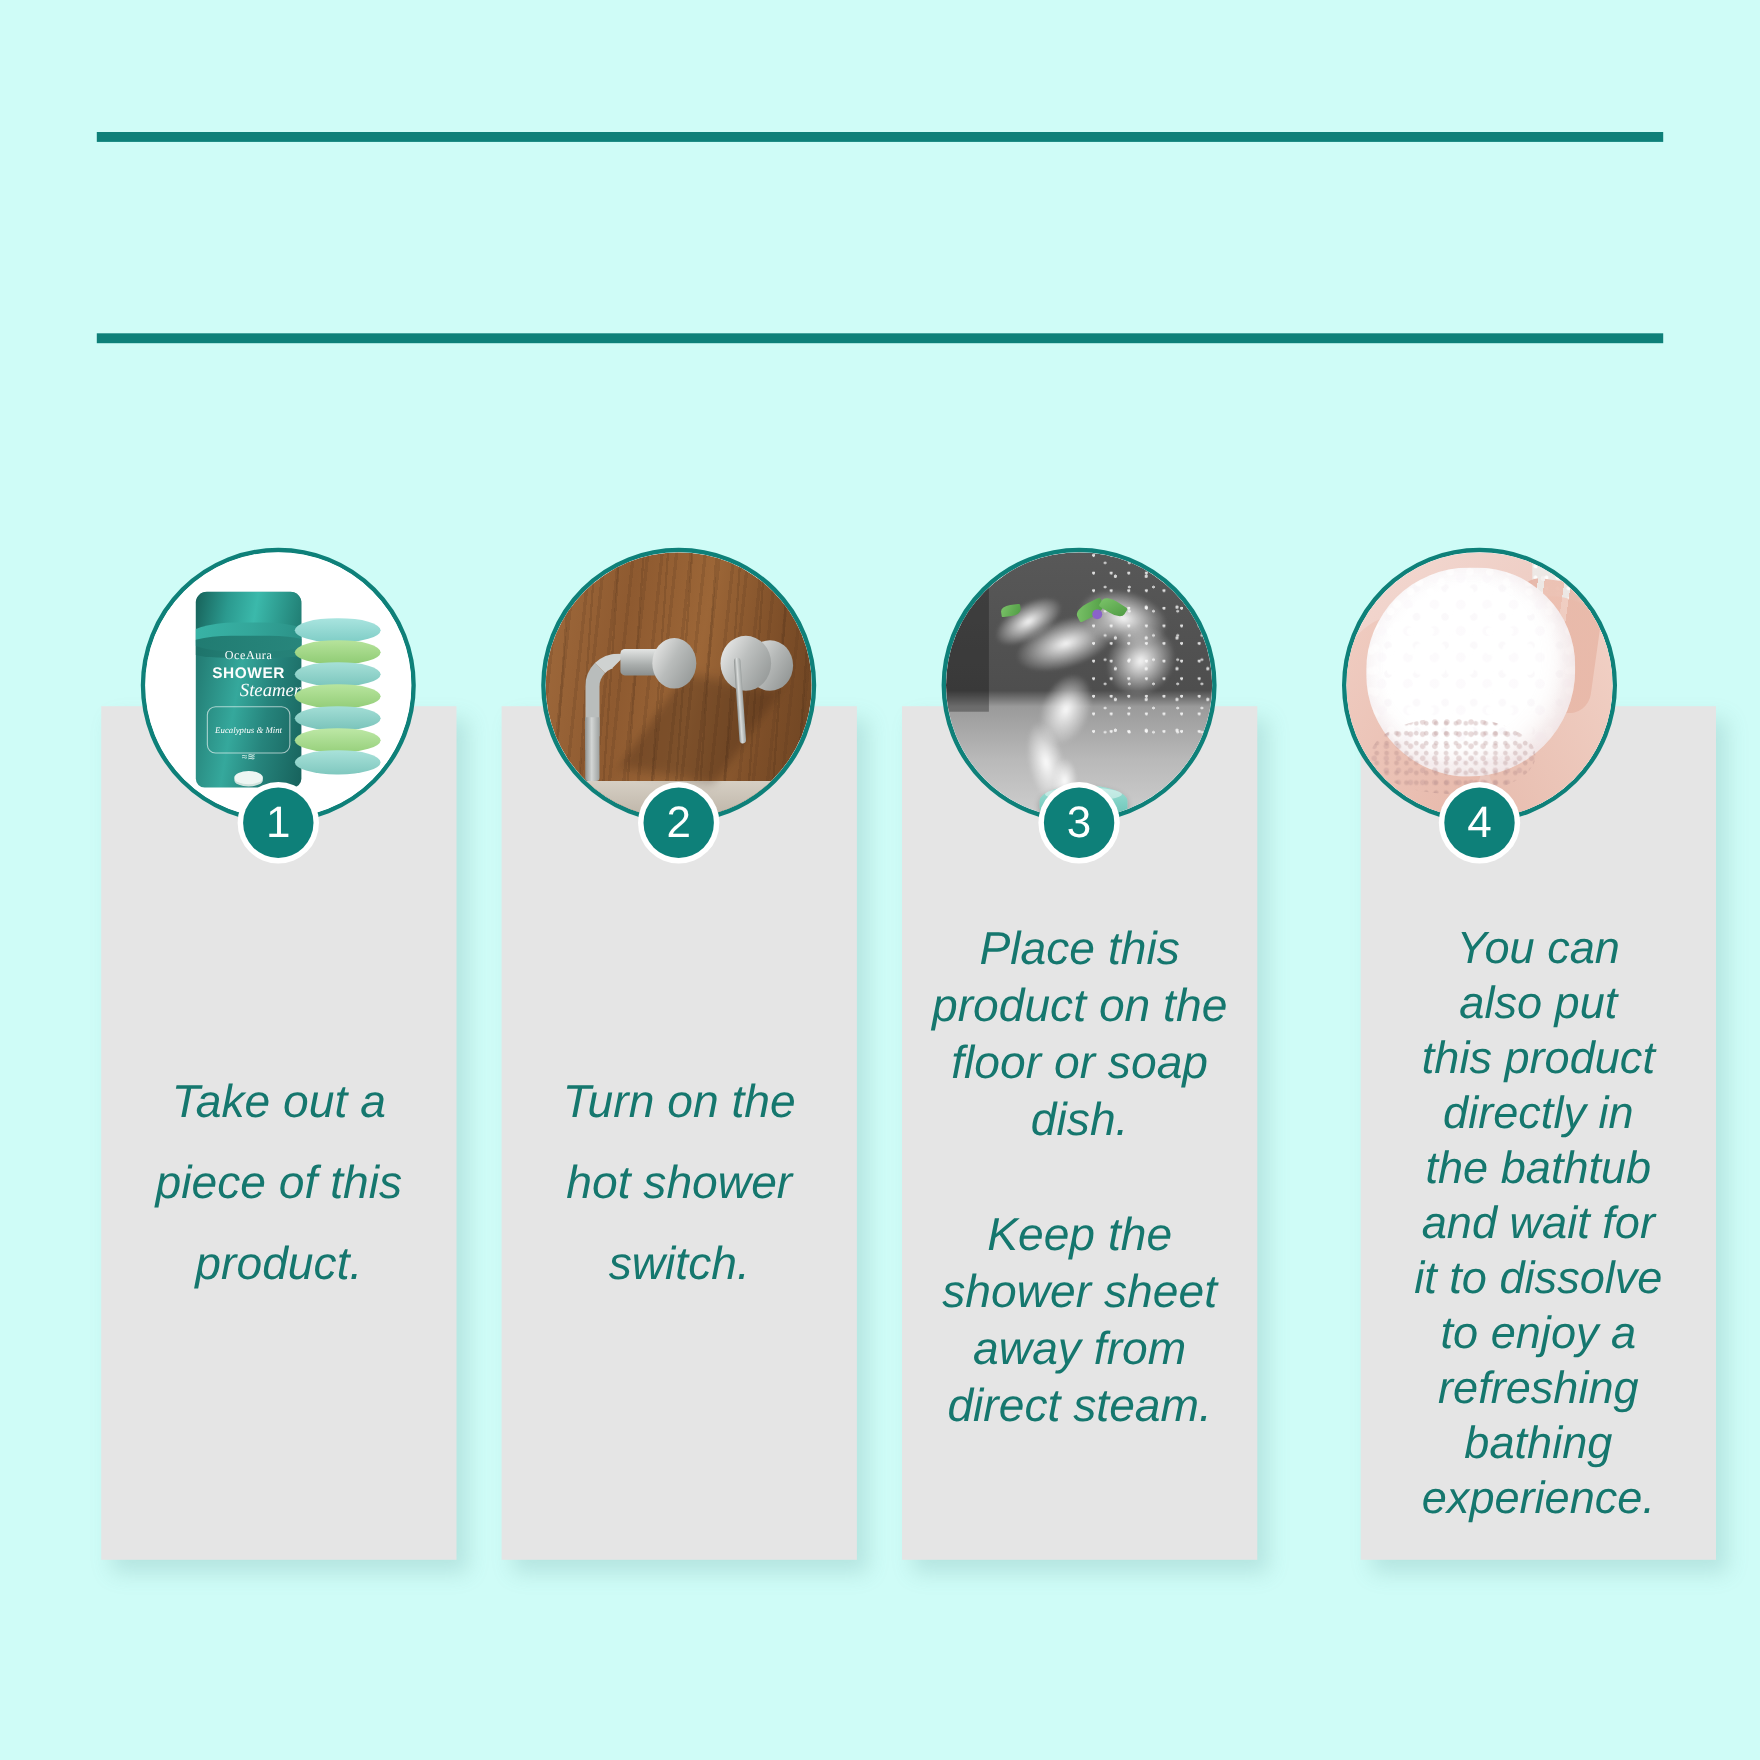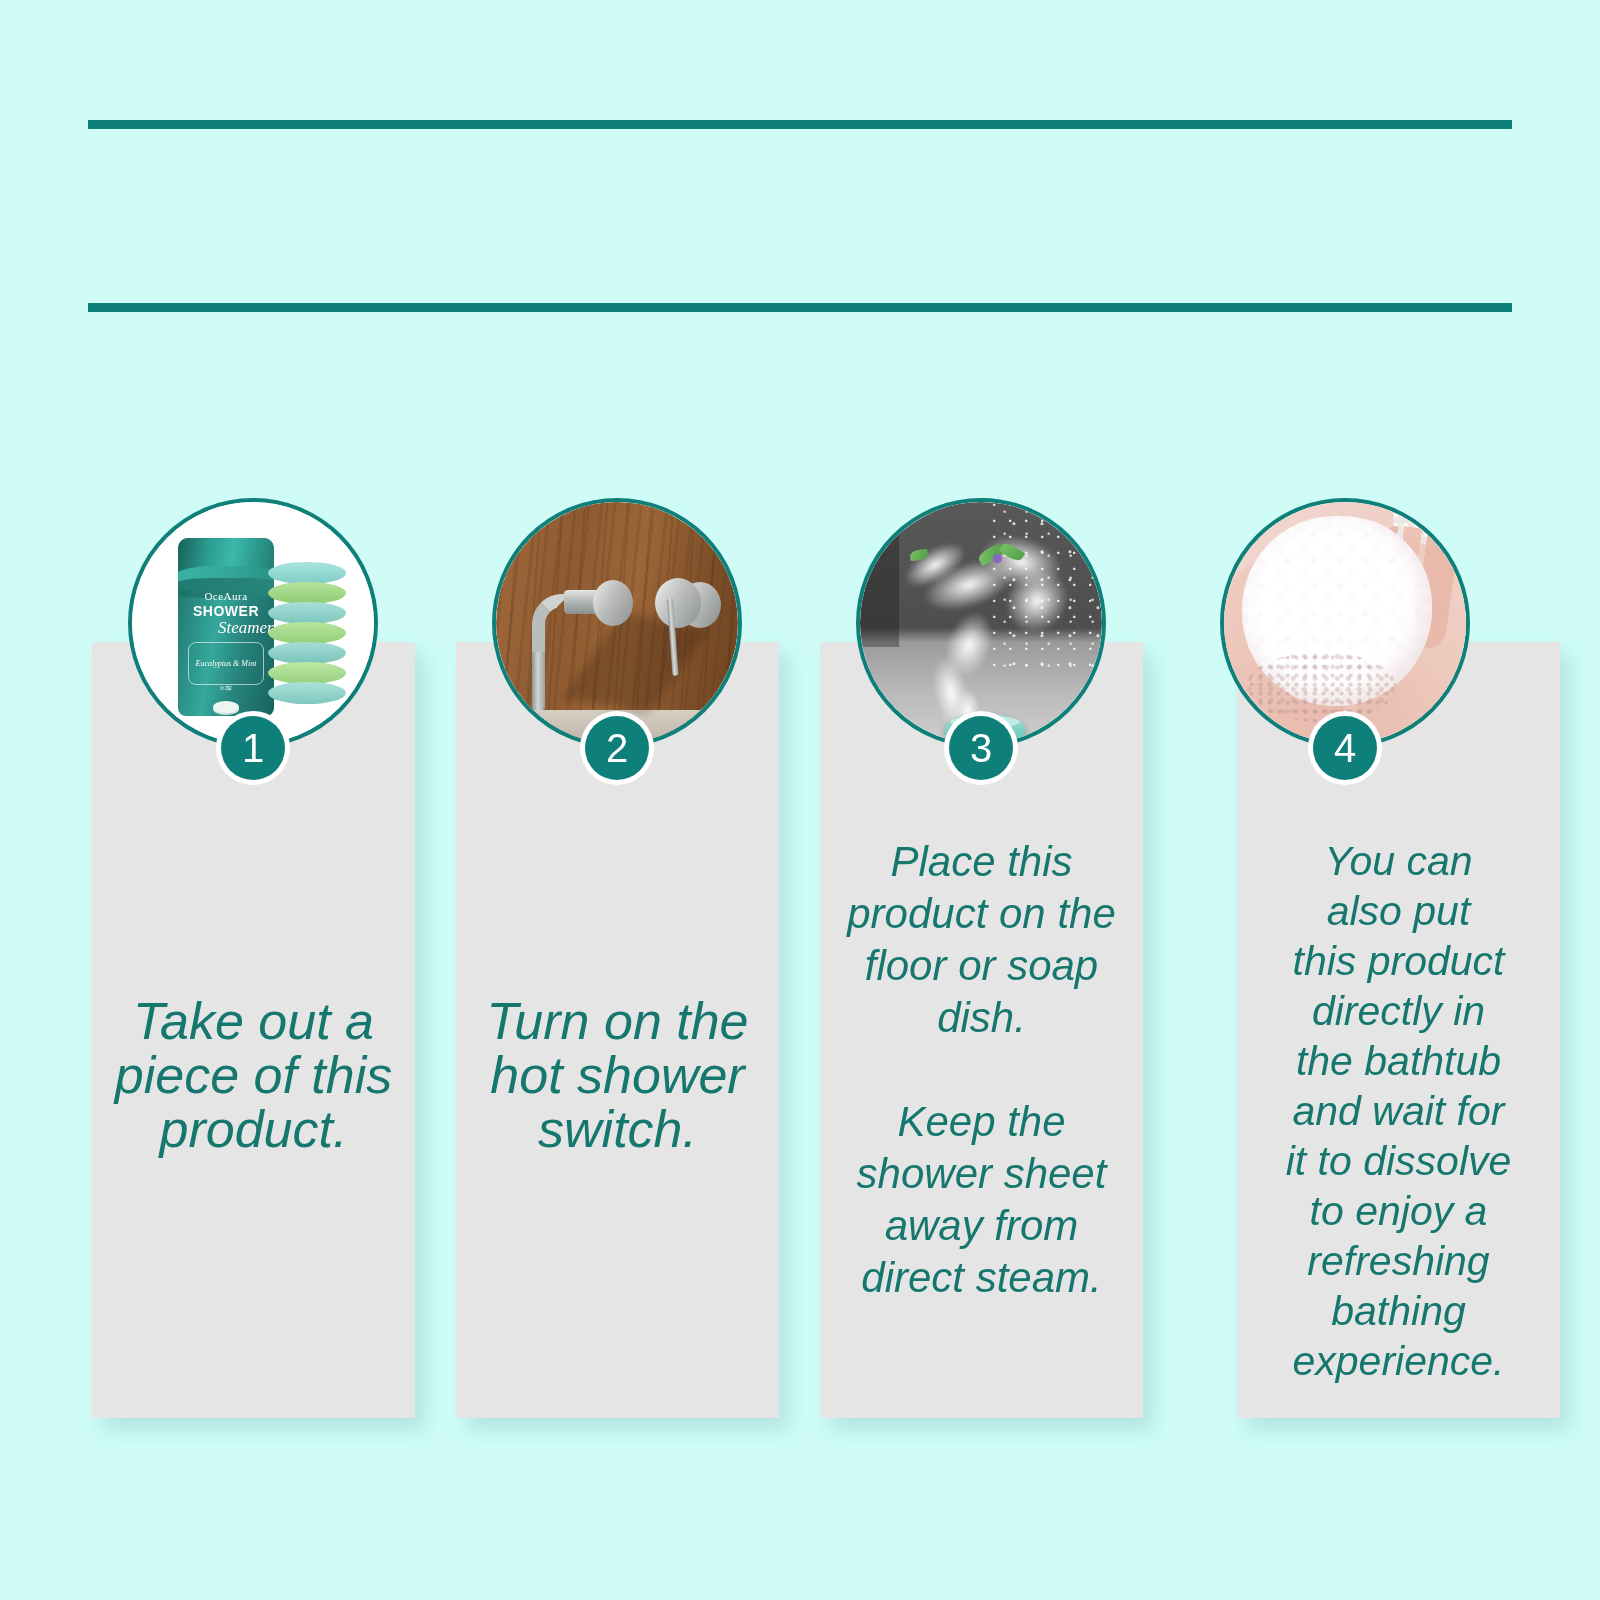--- a/index.html
+++ b/index.html
@@ -82,22 +82,22 @@
     box-sizing: border-box;
   }
   .card-3 .card-body, .card-4 .card-body {
     align-items: flex-start;
     padding-top: 44px;
   }
   .card-text {
     width: 100%;
     text-align: center;
     color: #15776e;
-    font-size: 52px;
-    line-height: 54px;
+    font-size: 42px;
+    line-height: 74px;
     font-family: "Liberation Sans", sans-serif;
     white-space: pre-line;
   }
   .card-4 .card-text { font-size: 41px; line-height: 50px; }
   .card-3 .card-text { font-size: 42px; line-height: 52px; }
 
   
   .photo-wrap {
     position: absolute;
     top: 498px;

